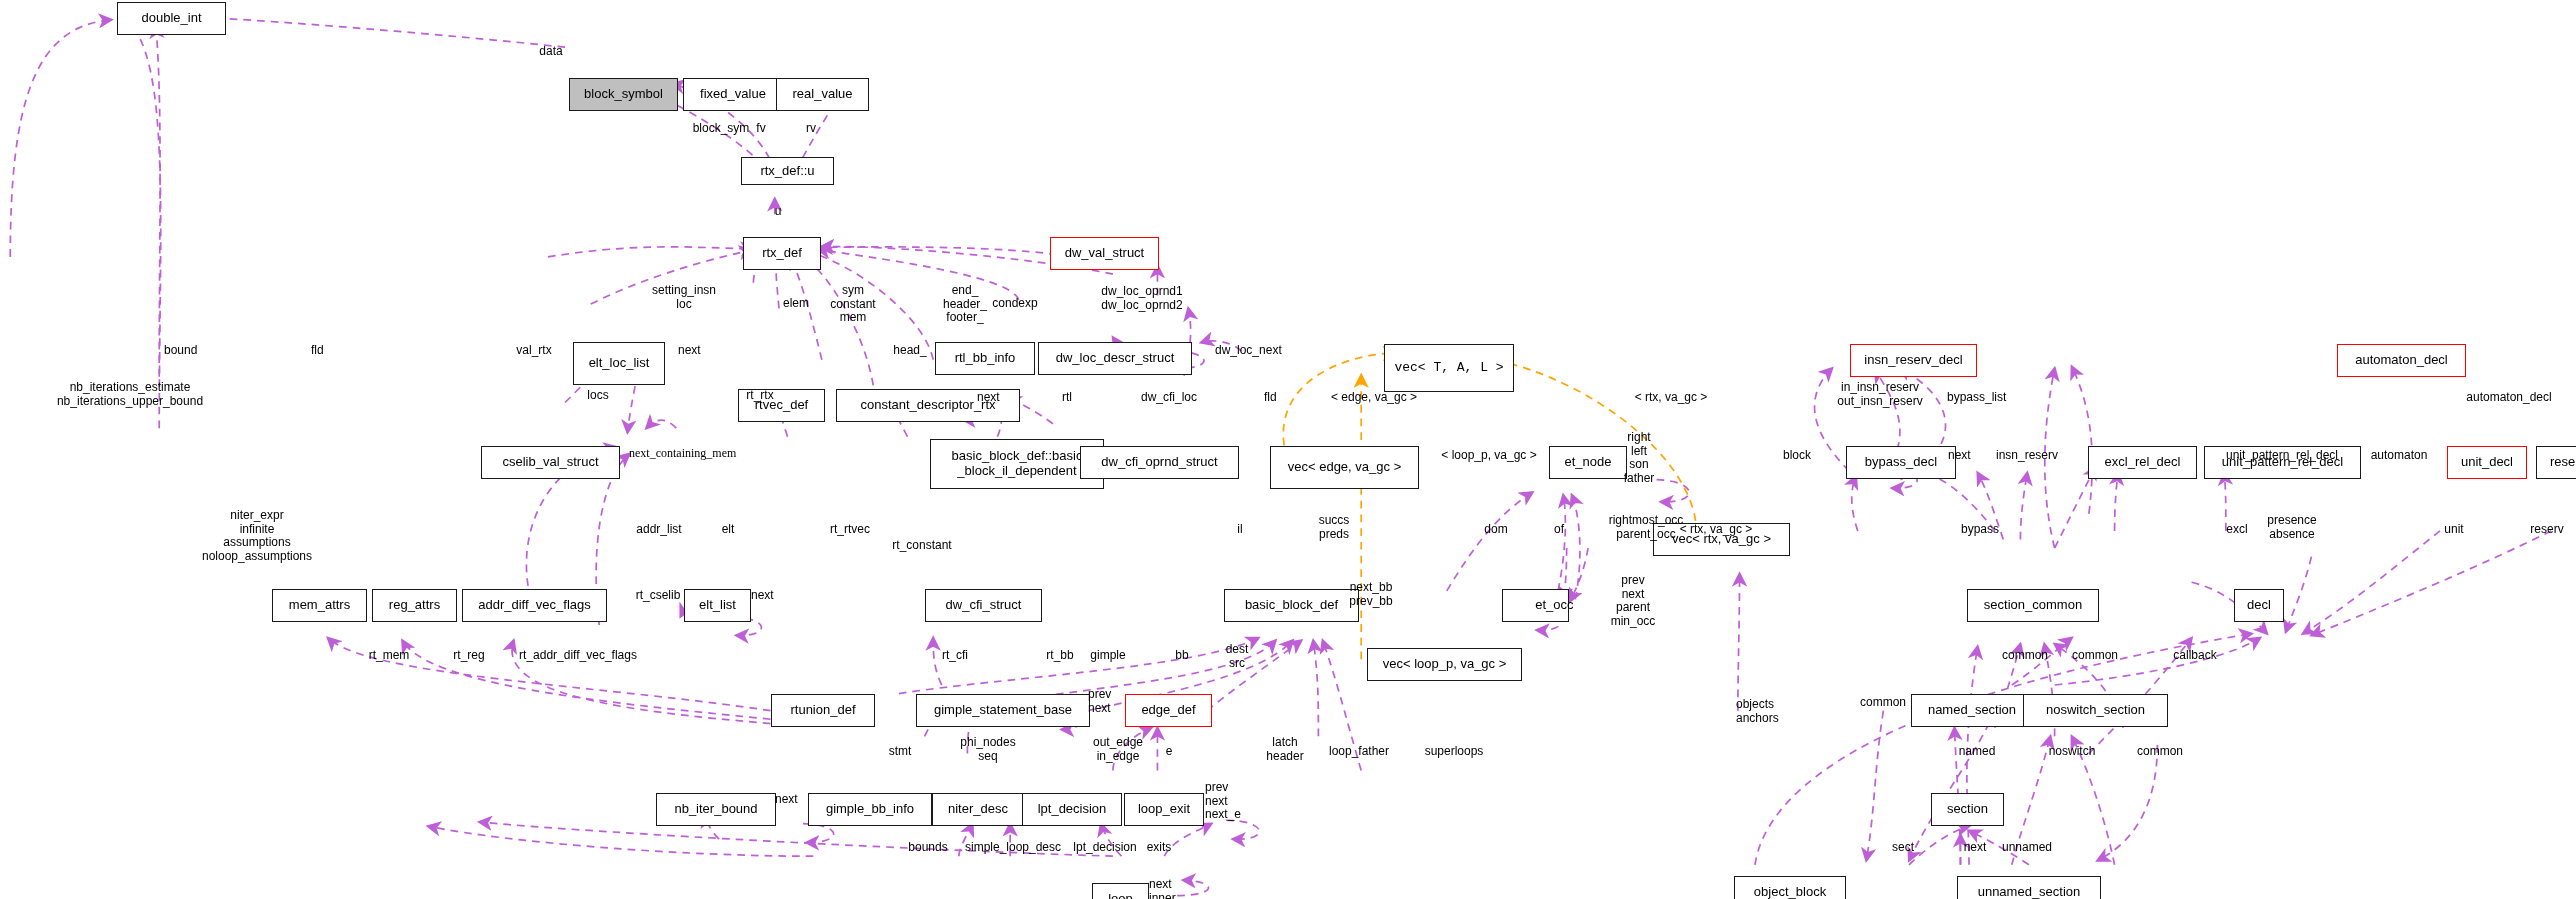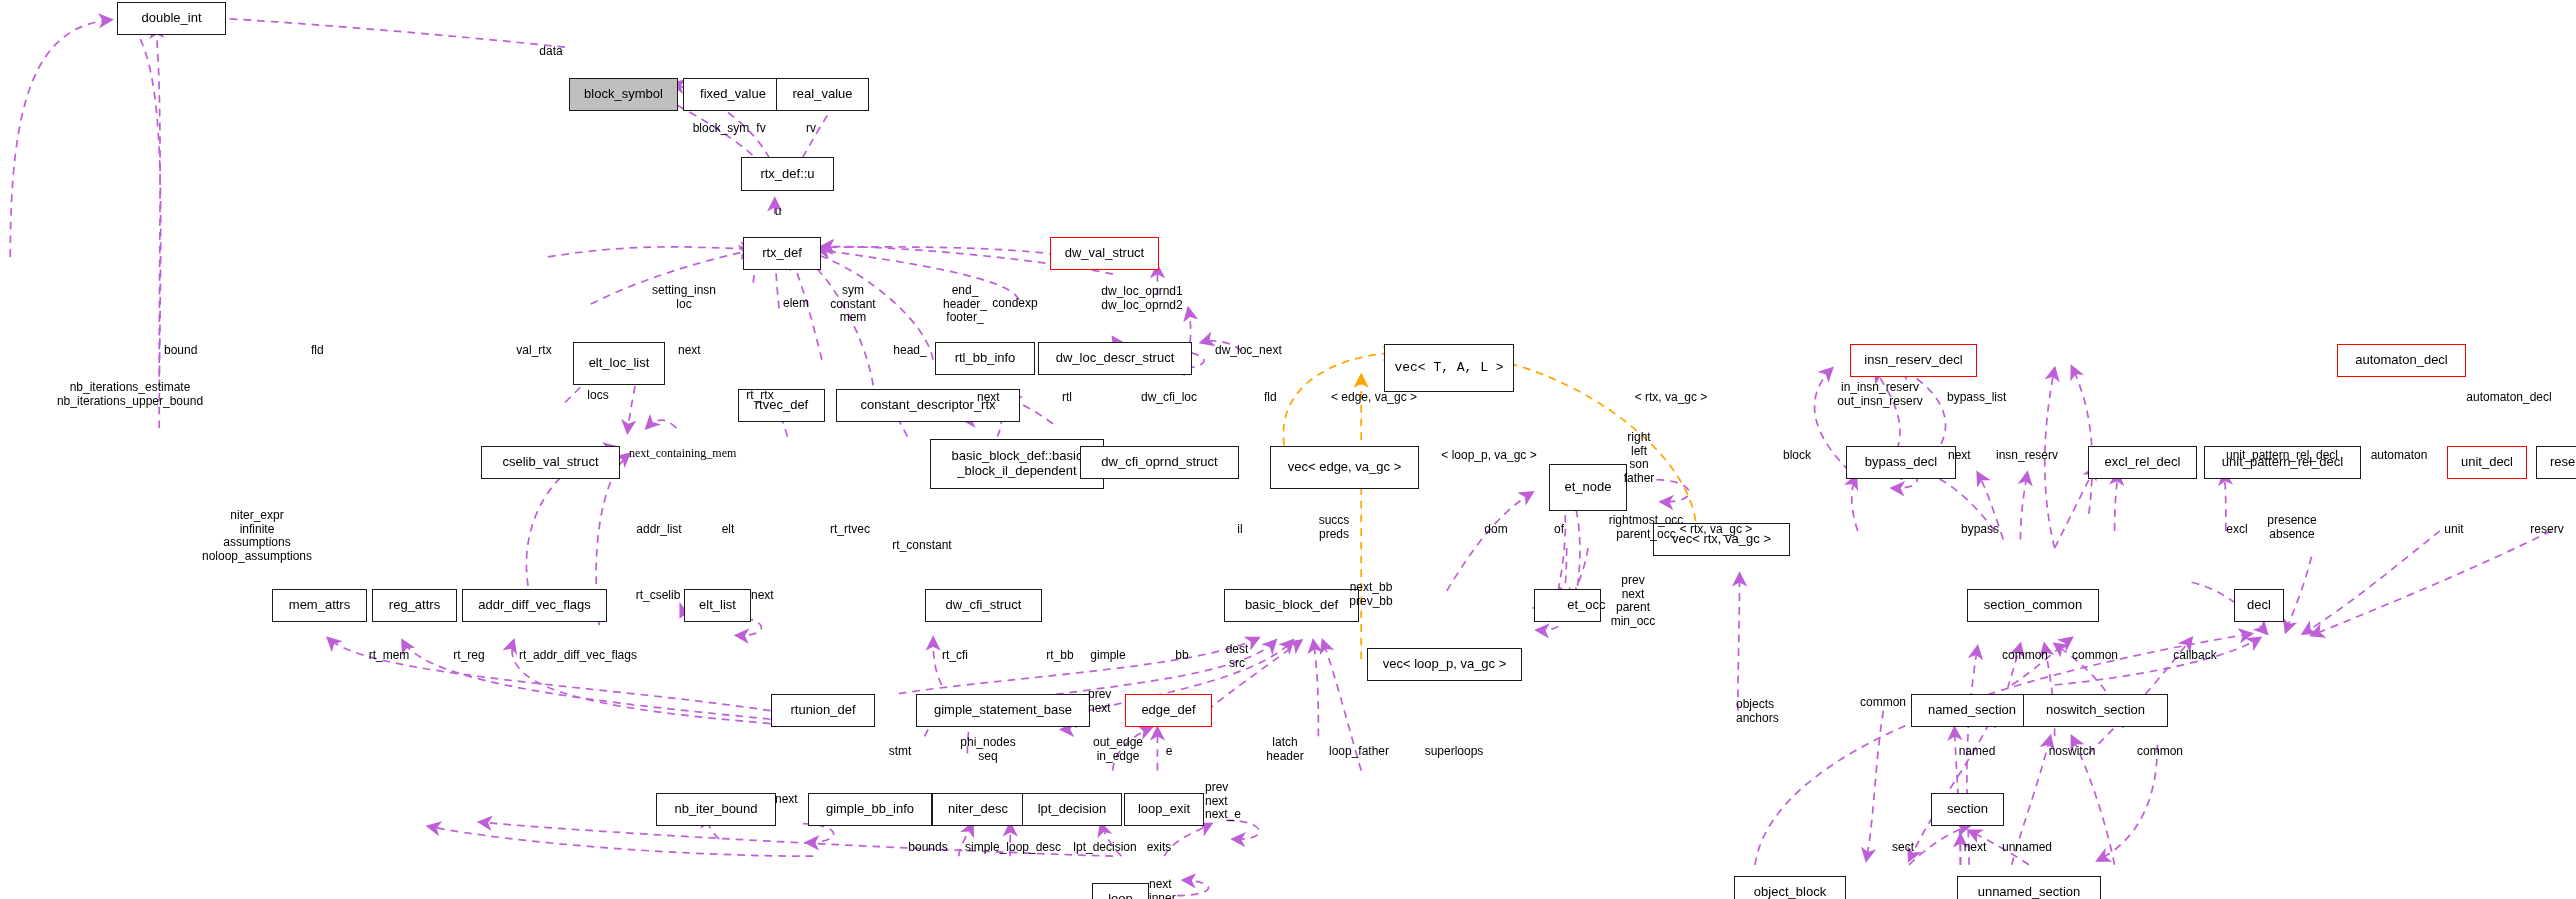--- a/index.html
+++ b/index.html
@@ -175,50 +175,50 @@
       <path d="M1590,770 C1590,600 1590,470 1590,438"></path>
       <path d="M1980,640 C2000,540 1840,430 1728,418"></path>
     </g>
   </svg>
 
   <div id="nodes">
       <div class="node" style="left: 117px; top: 1.7px; width: 109px; height: 33px;">double_int</div>
       <div class="node shaded" style="left: 569px; top: 78px; width: 109px; height: 33px;">block_symbol</div>
       <div class="node" style="left: 683px; top: 78px; width: 100px; height: 33px;">fixed_value</div>
       <div class="node" style="left: 776px; top: 78px; width: 93px; height: 33px;">real_value</div>
-      <div class="node" style="left: 741px; top: 157px; width: 93px; height: 34px;">rtx_def::u</div>
+      <div class="node" style="left: 741px; top: 157px; width: 93px; height: 28px;">rtx_def::u</div>
       <div class="node" style="left: 743px; top: 237px; width: 78px; height: 33px;">rtx_def</div>
       <div class="node redbox" style="left: 1050px; top: 237px; width: 109px; height: 33px;">dw_val_struct</div>
       <div class="node" style="left: 1384px; top: 344px; width: 130px; height: 48px; font-family: Liberation Mono, monospace;">vec&lt; T, A, L &gt;</div>
       <div class="node redbox" style="left: 1850px; top: 344px; width: 127px; height: 33px;">insn_reserv_decl</div>
       <div class="node redbox" style="left: 2337px; top: 344px; width: 129px; height: 33px;">automaton_decl</div>
       <div class="node" style="left: 573px; top: 342px; width: 92px; height: 43px;">elt_loc_list</div>
       <div class="node" style="left: 935px; top: 342px; width: 100px; height: 33px;">rtl_bb_info</div>
       <div class="node" style="left: 1038px; top: 342px; width: 154px; height: 33px;">dw_loc_descr_struct</div>
       <div class="node" style="left: 738px; top: 389px; width: 87px; height: 33px;">rtvec_def</div>
       <div class="node" style="left: 836px; top: 389px; width: 184px; height: 33px;">constant_descriptor_rtx</div>
       <div class="node" style="left: 481px; top: 446px; width: 139px; height: 33px;">cselib_val_struct</div>
       <div class="node" style="left: 930px; top: 439px; width: 174px; height: 50px;">basic_block_def::basic
 _block_il_dependent</div>
       <div class="node" style="left: 1080px; top: 446px; width: 159px; height: 33px;">dw_cfi_oprnd_struct</div>
       <div class="node" style="left: 1270px; top: 446px; width: 149px; height: 43px;">vec&lt; edge, va_gc &gt;</div>
-      <div class="node" style="left: 1549px; top: 464px; width: 78px; height: 47px;">et_node</div>
+      <div class="node" style="left: 1549px; top: 446px; width: 78px; height: 33px;">et_node</div>
       <div class="node" style="left: 1846px; top: 446px; width: 110px; height: 33px;">bypass_decl</div>
       <div class="node" style="left: 2088px; top: 446px; width: 109px; height: 33px;">excl_rel_decl</div>
       <div class="node" style="left: 2204px; top: 446px; width: 157px; height: 33px;">unit_pattern_rel_decl</div>
       <div class="node redbox" style="left: 2447px; top: 446px; width: 80px; height: 33px;">unit_decl</div>
       <div class="node" style="left: 2536px; top: 446px; width: 95px; height: 33px;">reserv_decl</div>
       <div class="node" style="left: 1653px; top: 523px; width: 137px; height: 33px;">vec&lt; rtx, va_gc &gt;</div>
       <div class="node" style="left: 272px; top: 589px; width: 95px; height: 33px;">mem_attrs</div>
       <div class="node" style="left: 372px; top: 589px; width: 85px; height: 33px;">reg_attrs</div>
       <div class="node" style="left: 462px; top: 589px; width: 145px; height: 33px;">addr_diff_vec_flags</div>
       <div class="node" style="left: 684px; top: 589px; width: 67px; height: 33px;">elt_list</div>
       <div class="node" style="left: 925px; top: 589px; width: 117px; height: 33px;">dw_cfi_struct</div>
       <div class="node" style="left: 1224px; top: 589px; width: 135px; height: 33px;">basic_block_def</div>
-      <div class="node" style="left: 1534px; top: 589px; width: 67px; height: 33px; padding-left: 42px;">et_occ</div>
+      <div class="node" style="left: 1502px; top: 589px; width: 67px; height: 33px; padding-left: 42px;">et_occ</div>
       <div class="node" style="left: 1967px; top: 589px; width: 132px; height: 33px;">section_common</div>
       <div class="node" style="left: 2234px; top: 589px; width: 50px; height: 33px;">decl</div>
       <div class="node" style="left: 1367px; top: 648px; width: 155px; height: 33px;">vec&lt; loop_p, va_gc &gt;</div>
       <div class="node" style="left: 771px; top: 694px; width: 104px; height: 33px;">rtunion_def</div>
       <div class="node" style="left: 916px; top: 694px; width: 174px; height: 33px;">gimple_statement_base</div>
       <div class="node redbox" style="left: 1125px; top: 694px; width: 87px; height: 33px;">edge_def</div>
       <div class="node" style="left: 1911px; top: 694px; width: 122px; height: 33px;">named_section</div>
       <div class="node" style="left: 2023px; top: 694px; width: 145px; height: 33px;">noswitch_section</div>
       <div class="node" style="left: 656px; top: 793px; width: 120px; height: 33px;">nb_iter_bound</div>
       <div class="node" style="left: 808px; top: 793px; width: 124px; height: 33px;">gimple_bb_info</div>

